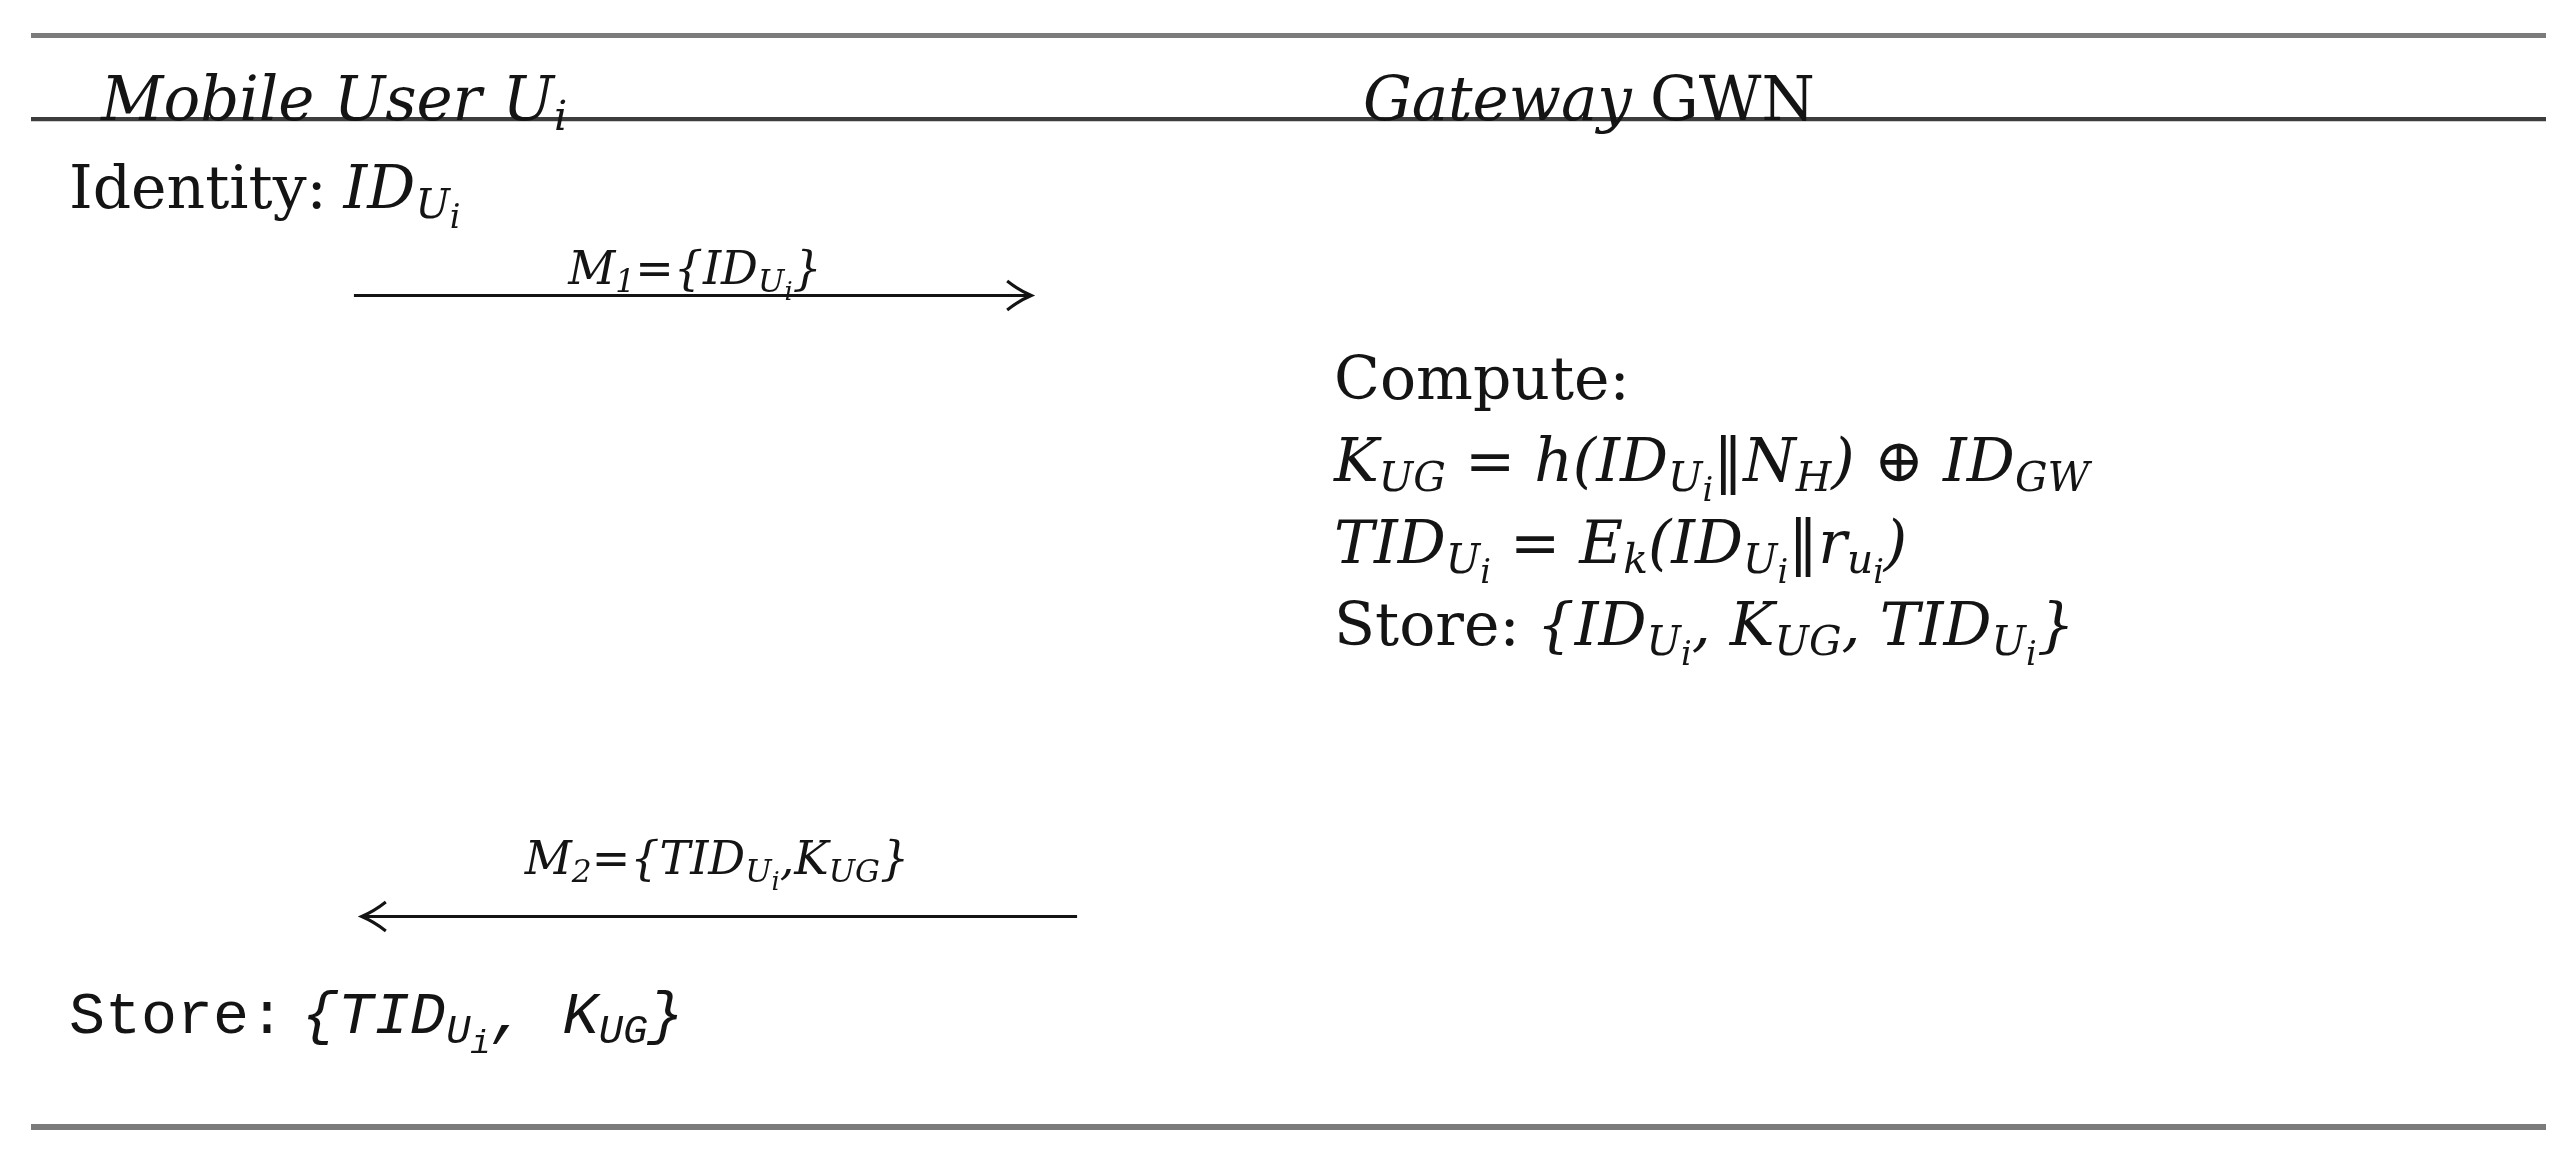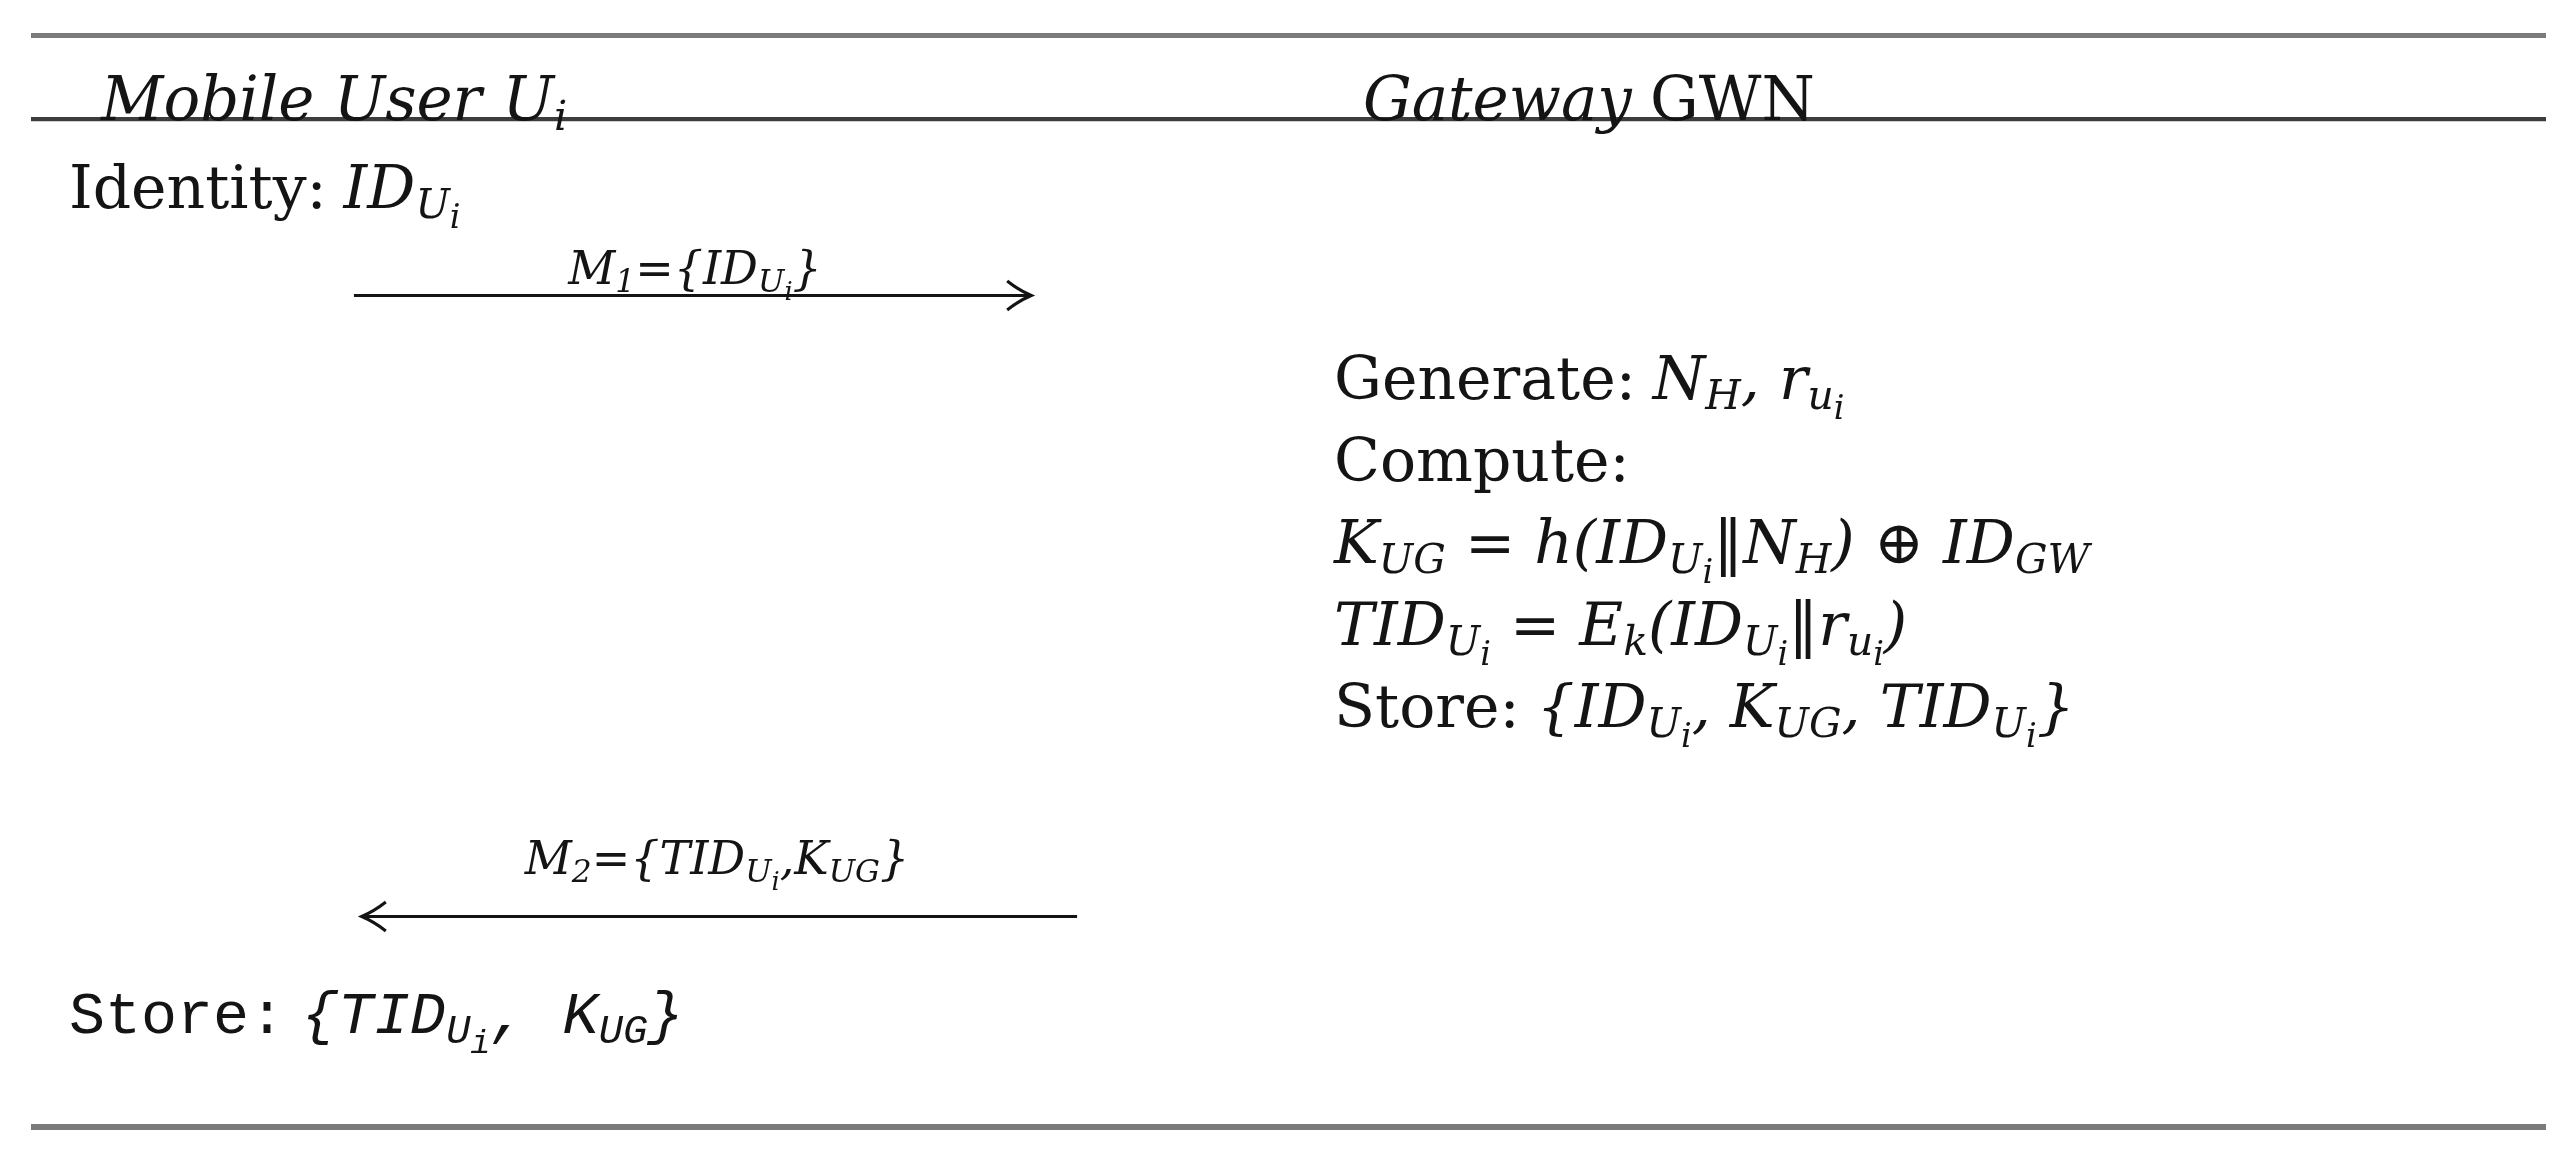--- a/index.html
+++ b/index.html
@@ -74,23 +74,20 @@
   </div>
 
   <div class="msg-label msg1-label">M<sub>1</sub>={ID<sub>U<sub>i</sub></sub>}</div>
   <svg class="msg-arrow msg1-arrow" width="686" height="39" viewBox="0 0 712 40">
     <line x1="2" y1="20" x2="702" y2="20" stroke="currentColor" stroke-width="3.2"></line>
     <path d="M 680 5 Q 692 14.5 705 20 Q 692 25.5 680 35" fill="none" stroke="currentColor" stroke-width="3.2"></path>
   </svg>
 
   <div class="gw-block">
     <div class="gw-line">
-      <span class="line-label">Generate:</span><span class="math">N<sub>H</sub>, r<sub>u<sub>i</sub></sub></span>
-    </div>
-    <div class="gw-line">
       <span class="line-label">Compute:</span><span class="math"></span>
     </div>
     <div class="gw-line">
       <span class="line-label"></span><span class="math">K<sub>UG</sub> = h(ID<sub>U<sub>i</sub></sub>‖N<sub>H</sub>) ⊕ ID<sub>GW</sub></span>
     </div>
     <div class="gw-line">
       <span class="line-label"></span><span class="math">TID<sub>U<sub>i</sub></sub> = E<sub>k</sub>(ID<sub>U<sub>i</sub></sub>‖r<sub>u<sub>i</sub></sub>)</span>
     </div>
     <div class="gw-line">
       <span class="line-label">Store:</span><span class="math">{ID<sub>U<sub>i</sub></sub>, K<sub>UG</sub>, TID<sub>U<sub>i</sub></sub>}</span>

